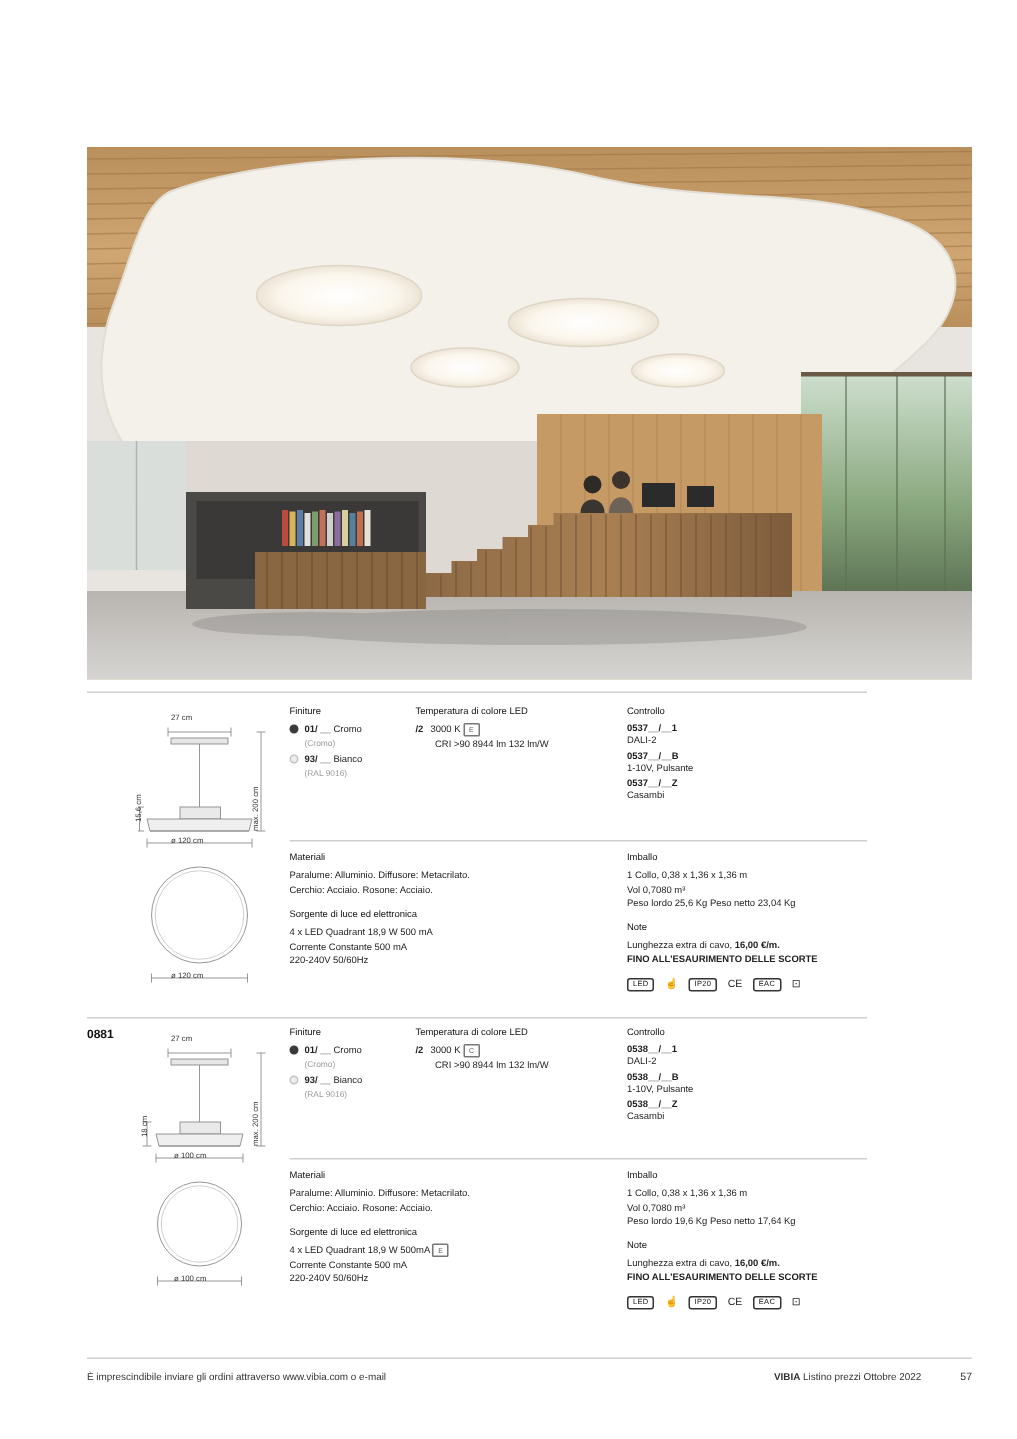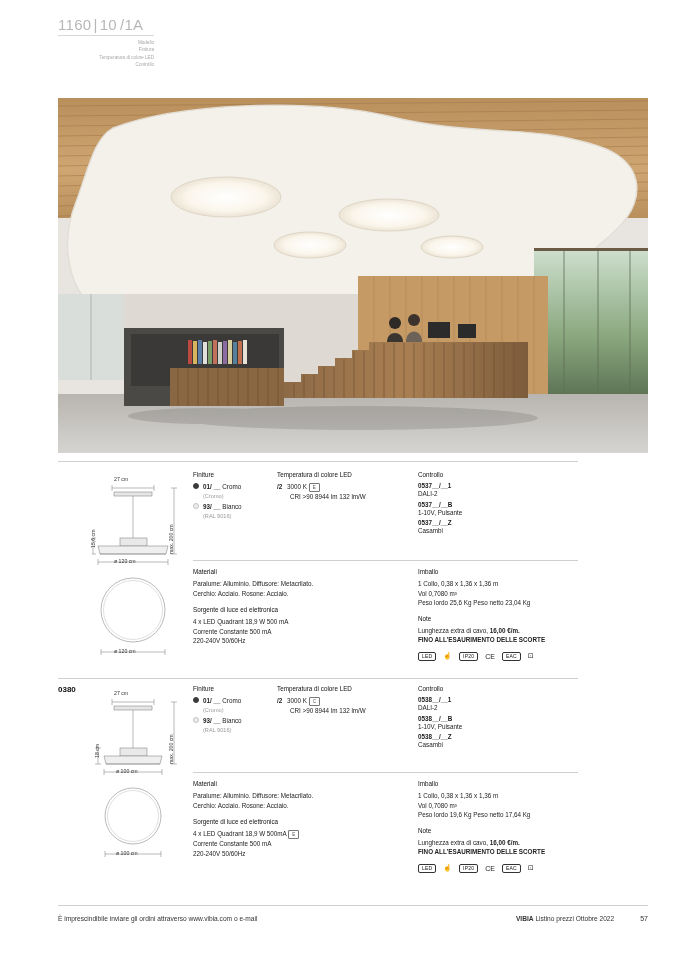--- a/index.html
+++ b/index.html
@@ -94,34 +94,20 @@
     font-size: 6.6px; color: #333;
   }
   .footer .right { display: flex; gap: 26px; align-items: baseline; }
   .pageno { font-size: 7px; color: #333; }
 </style>
 </head>
 <body>
 
 <div class="page">
 
-  <div class="code-header">
-    <div class="code-line">
-      <span>1160</span>
-      <span class="sep">|</span>
-      <span>10</span>
-      <span style="margin-left:3px">/1A</span>
-    </div>
-    <div class="code-legend">
-      <div>Modello</div>
-      <div>Finitura</div>
-      <div>Temperatura di colore LED</div>
-      <div>Controllo</div>
-    </div>
-  </div>
 
   <div class="hero">
     <svg width="590" height="355" viewBox="0 0 590 355">
       <defs>
         <linearGradient id="ceilWood" x1="0" y1="0" x2="0" y2="1">
           <stop offset="0%" stop-color="#b98f5c"></stop>
           <stop offset="60%" stop-color="#cfa571"></stop>
           <stop offset="100%" stop-color="#b98f5c"></stop>
         </linearGradient>
         <linearGradient id="floorG" x1="0" y1="0" x2="0" y2="1">
@@ -396,21 +382,21 @@
       <span class="cert">IP20</span>
       <span class="cert-plain">CE</span>
       <span class="cert">EAC</span>
       <span class="cert-plain">⊡</span>
     </div>
   </div>
 
   <div class="rule" style="top:678px;"></div>
 
   <div class="block" style="top:685px;">
-    <div class="code-label">0380</div>
+    <div class="code-label">0881</div>
   </div>
 
   <div class="draw" style="left:92px; top:690px; width:90px; height:180px;">
     <div class="dim-h" style="position:absolute; left:22px; top:0;">27 cm</div>
     <svg width="90" height="176" viewBox="0 0 90 176">
       <g stroke="#8a8a8a" stroke-width="0.6" fill="none">
         <line x1="20" y1="12" x2="62" y2="12"></line>
         <line x1="20" y1="9" x2="20" y2="15"></line>
           <line x1="62" y1="9" x2="62" y2="15"></line>
         <rect x="22" y="16" width="38" height="4" fill="#e6e6e6" stroke="#8a8a8a"></rect>

